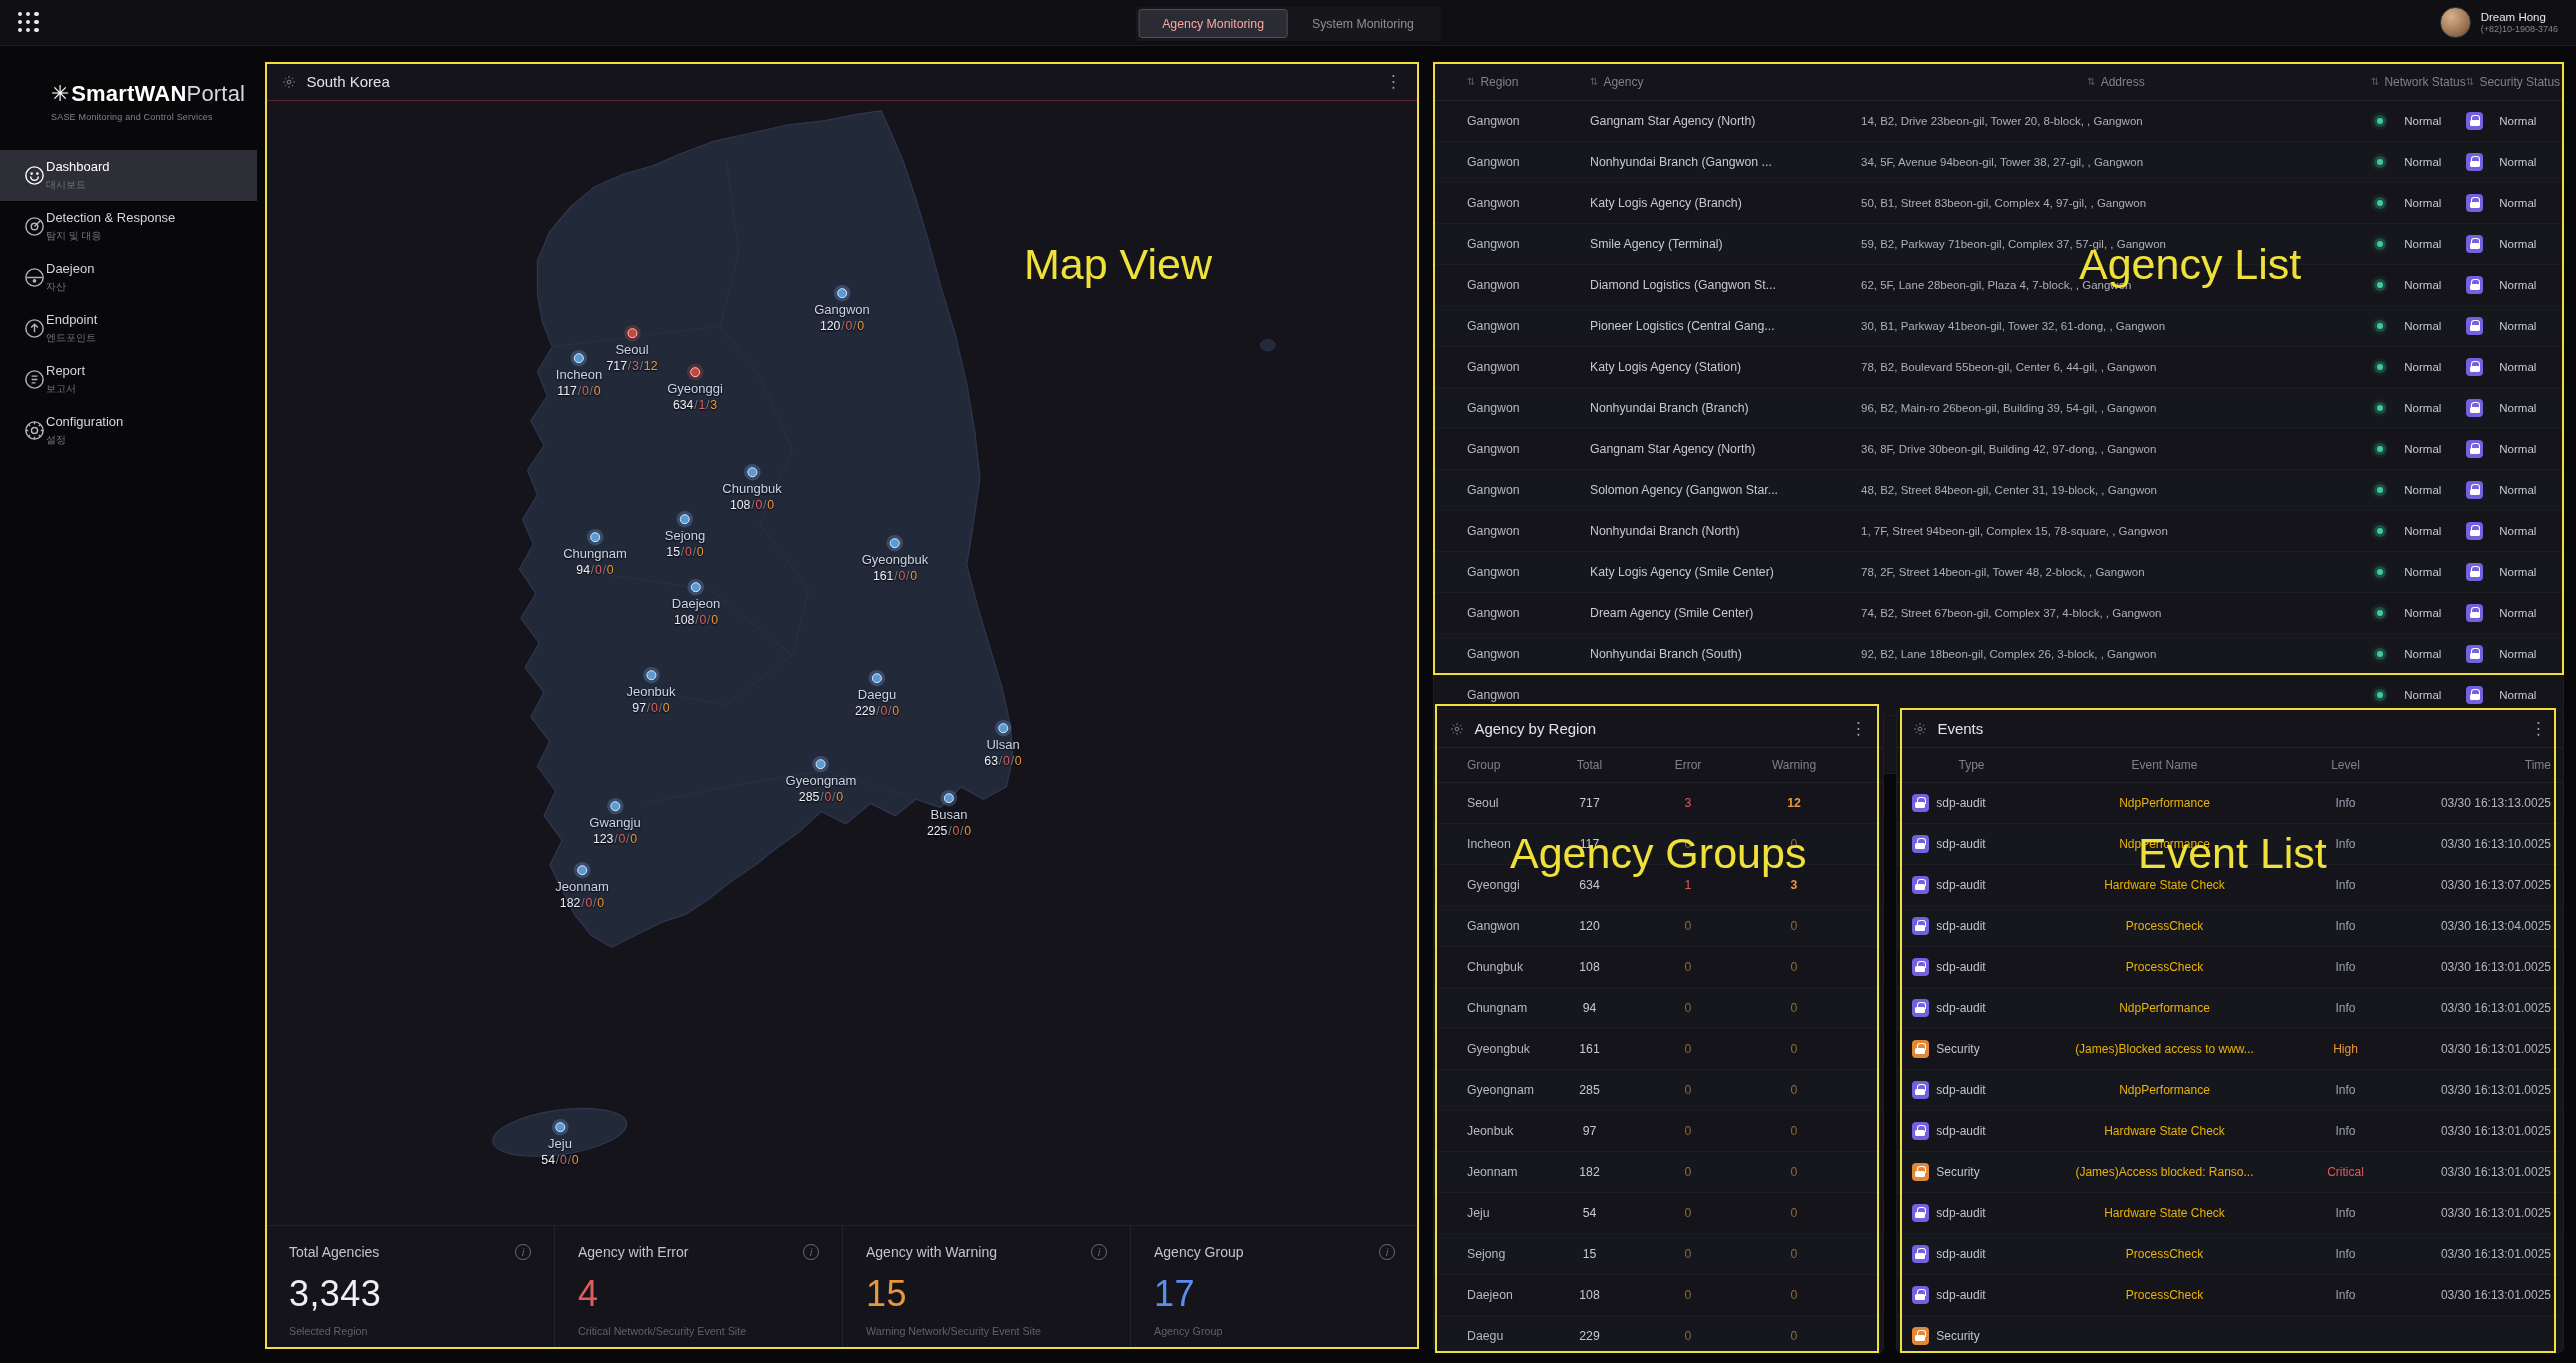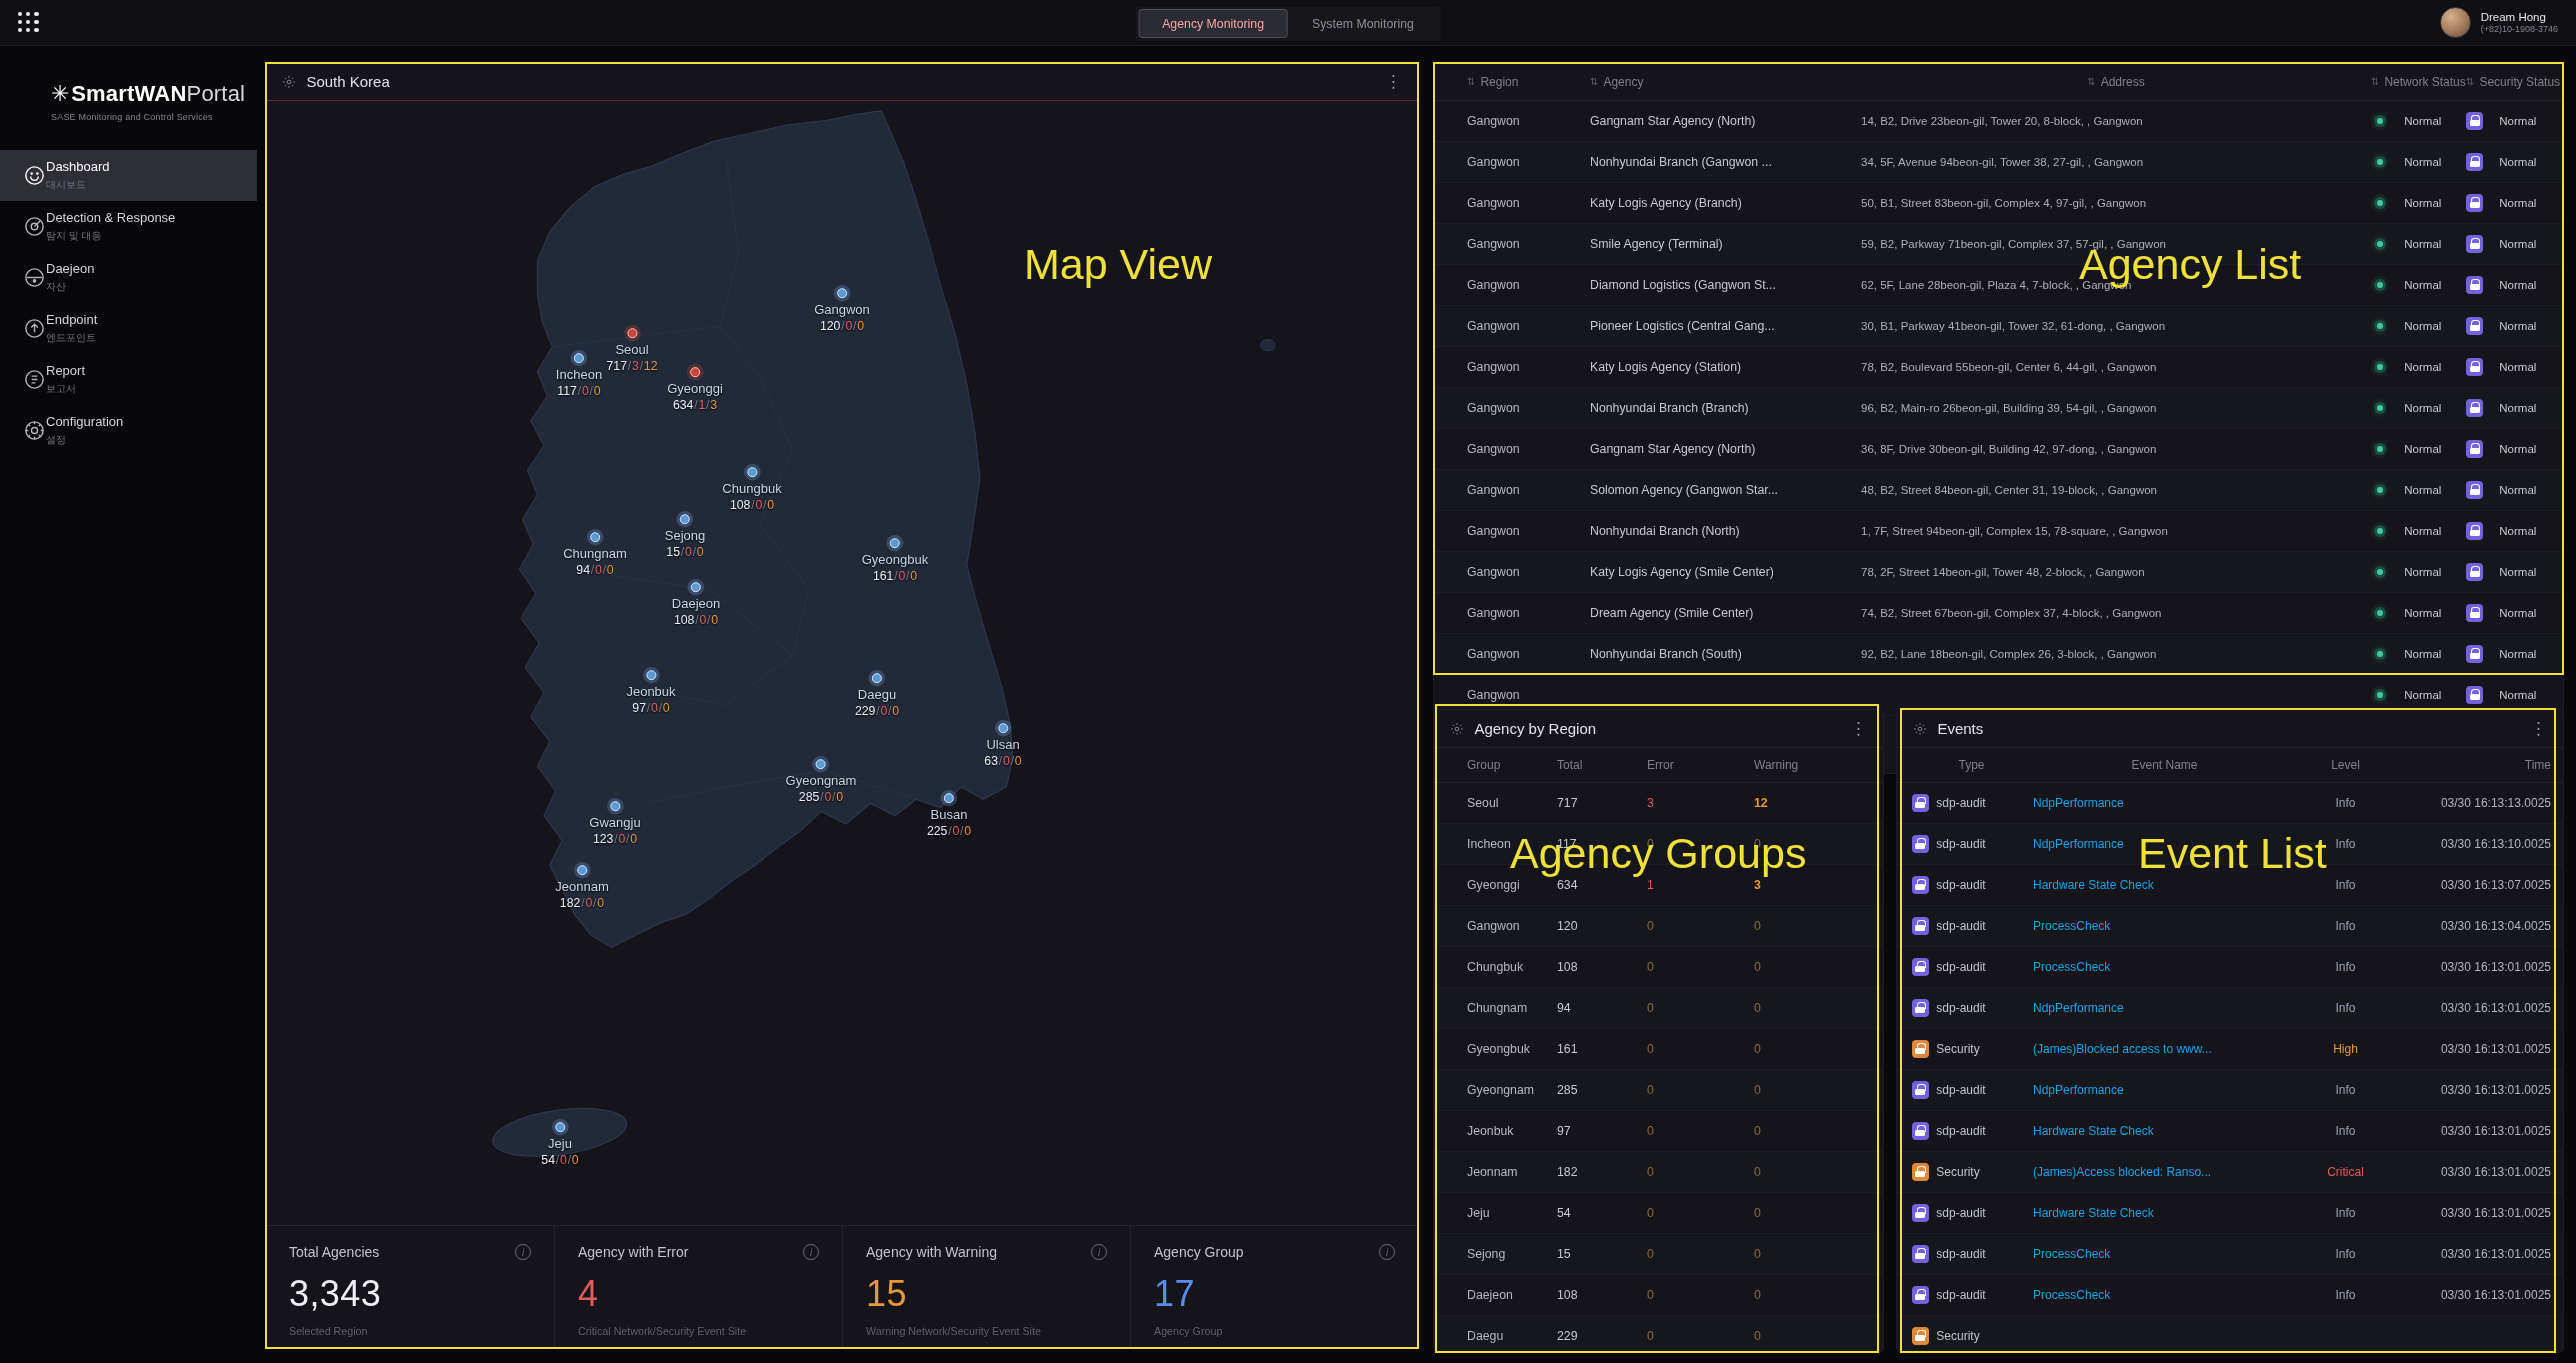--- a/index.html
+++ b/index.html
@@ -97,32 +97,32 @@
   .lk::after{content:"";position:absolute;top:7.8px;left:3.7px;width:10px;height:6.2px;background:#fff;border-radius:1.6px}
 
   
   #region-panel{left:1433px;top:709px;width:451px;height:644px}
   .rgrid{display:grid;grid-template-columns:33px 90px 90px 107px 105px;align-items:center}
   .rgrid .rc{padding-right:25px}
   .thead2{height:35px;border-bottom:0.8px solid #22222a;font-size:12px;color:#80808a}
   .rrow{height:41px;border-bottom:0.8px solid #1c1c23;font-size:12.3px}
   .rrow:nth-child(even){background:#16161d}
   .r-group{color:#b8b8c2}
-  .num{text-align:left;color:#c8c8d2}
+  .num{text-align:center;color:#c8c8d2}
   .num-dim{color:#8a6a3a}
   .err-hot{color:#e05c5c}
   .warn-hot{color:#e8973a;font-weight:bold}
 
   
   #events-panel{left:1896px;top:709px;width:668px;height:644px}
   .egrid{display:grid;grid-template-columns:123px 263px 99px 156px;align-items:center;padding:0 13px}
   .erow{height:41px;border-bottom:0.8px solid #1c1c23;font-size:12px}
   .erow:nth-child(even){background:#16161d}
   .e-type{display:flex;align-items:center;gap:7.4px;color:#c0c4ce;padding-left:1.6px}
-  .e-name{text-align:left;color:#0ea5e9;white-space:nowrap;overflow:hidden;text-overflow:ellipsis}
+  .e-name{text-align:center;color:#eab308;white-space:nowrap;overflow:hidden;text-overflow:ellipsis}
   .e-level{text-align:center}
   .e-time{text-align:right;color:#b4b4be}
   .lv-info{color:#9aa0ae}.lv-high{color:#e8973a}.lv-crit{color:#e05c5c}
   .ehc{color:#80808a;font-size:12px}
   .ehc.mid{text-align:center}.ehc.right{text-align:right}
 
   
   .ann-box{position:absolute;border:2.5px solid #f0e13a;z-index:40;pointer-events:none}
   .ann-label{position:absolute;color:#f0e13a;font-size:43px;z-index:41;pointer-events:none;white-space:nowrap}
 

